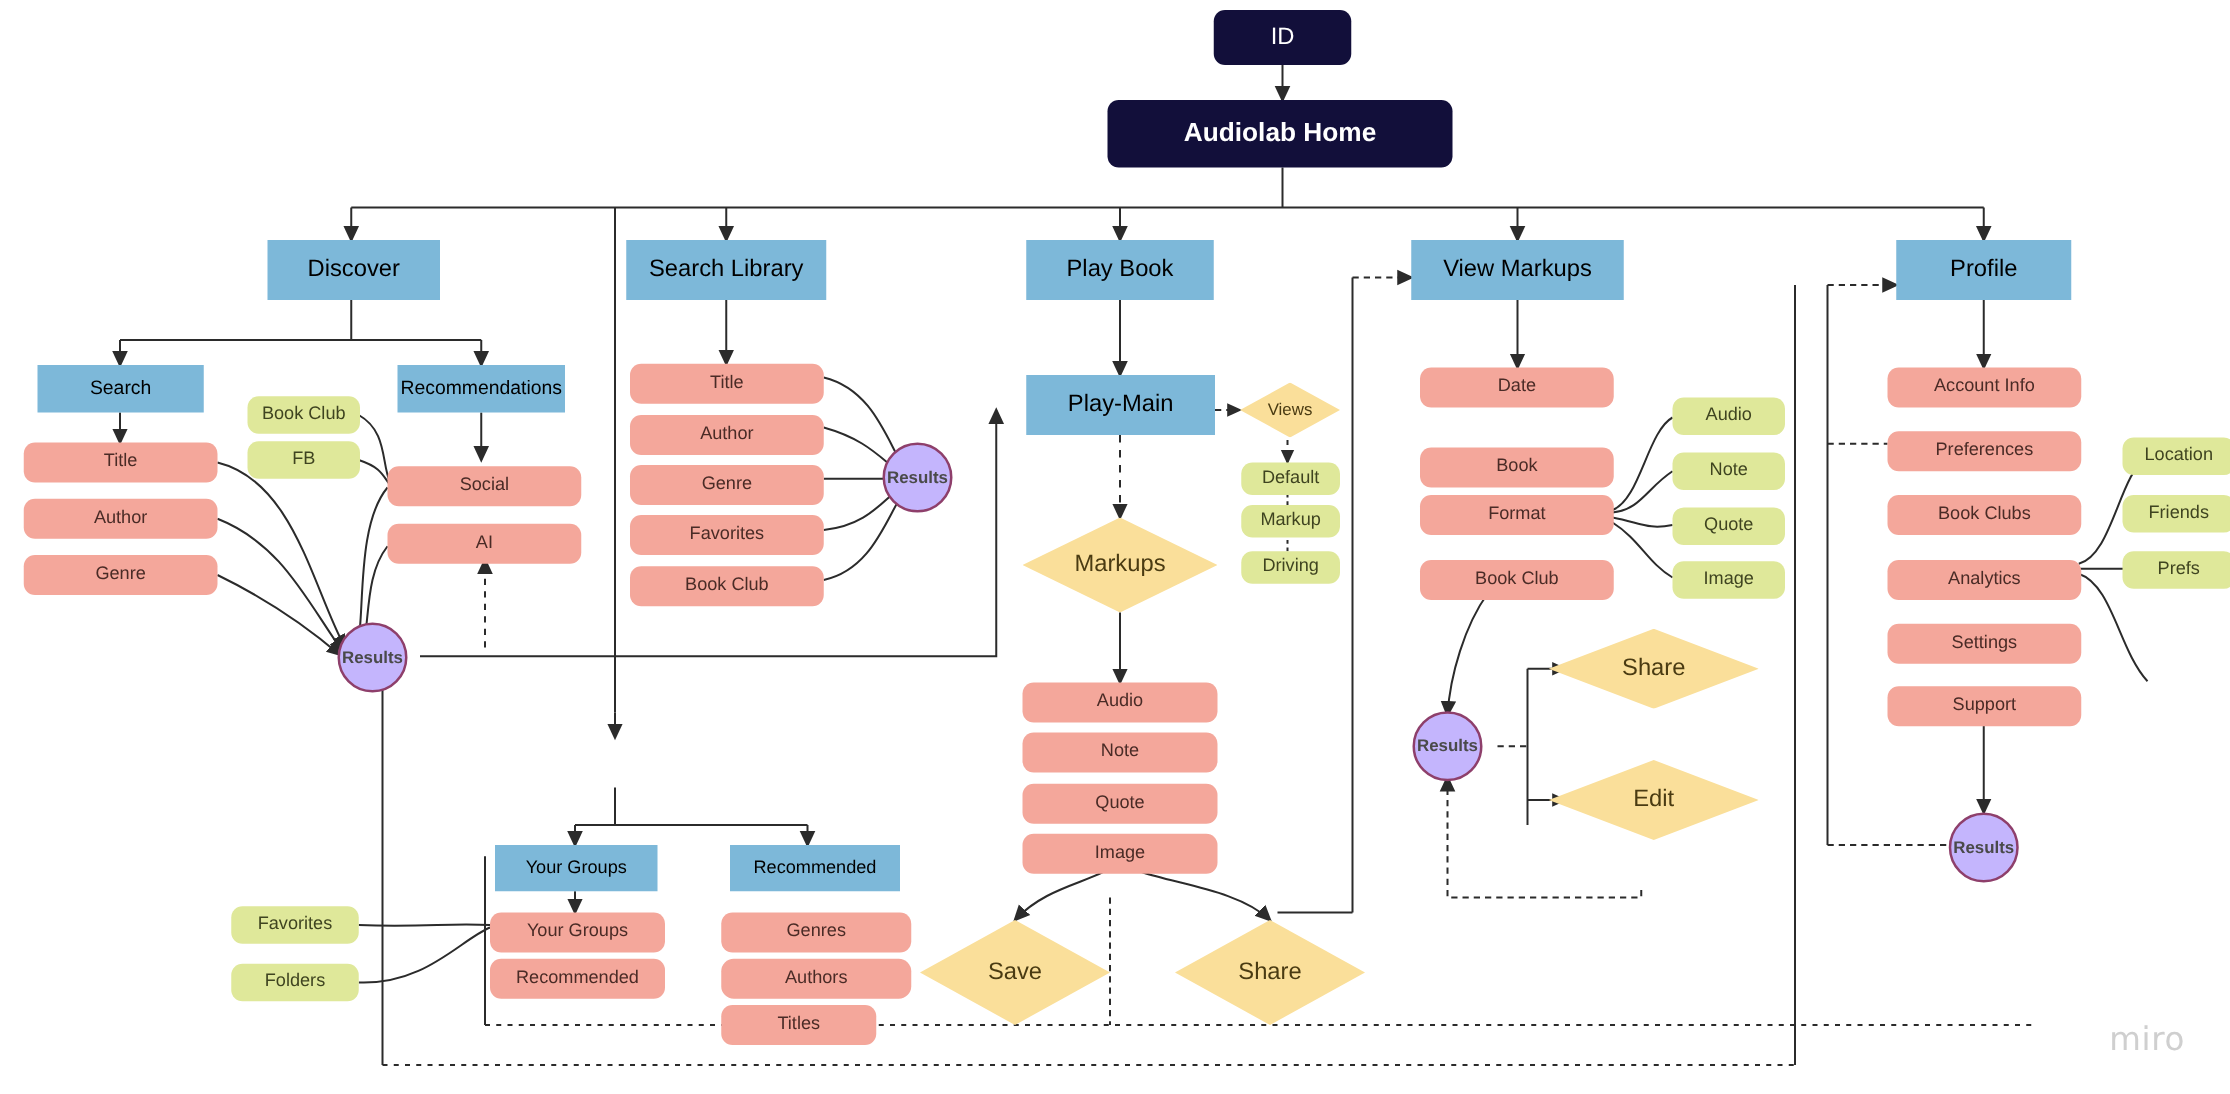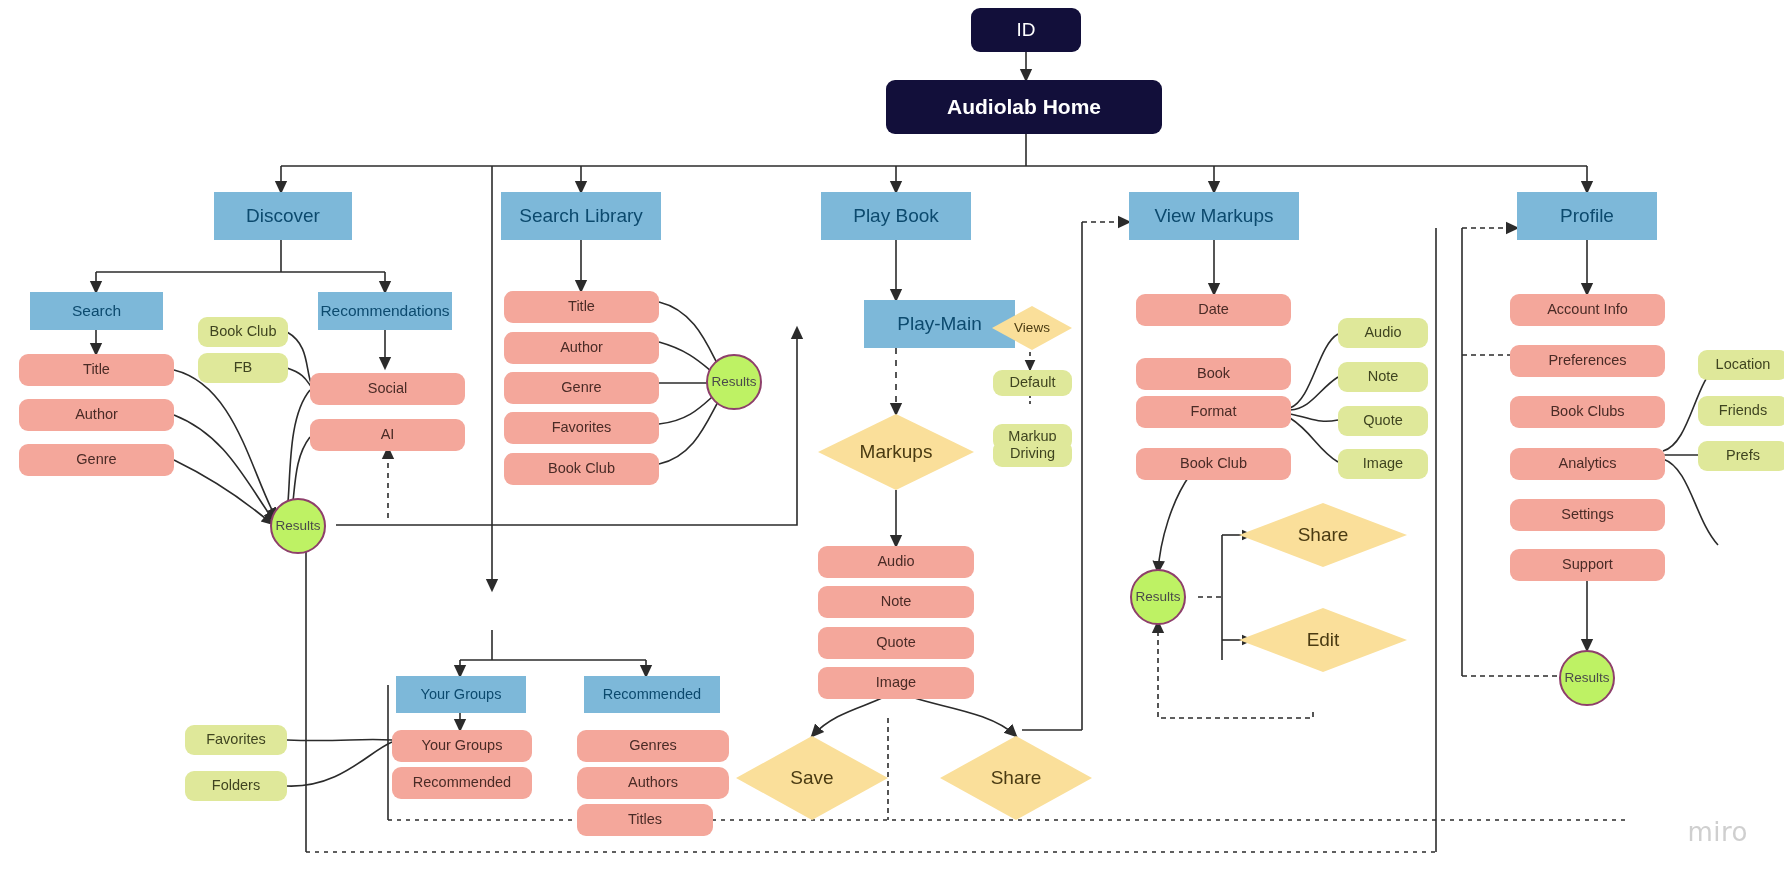--- a/index.html
+++ b/index.html
@@ -4,27 +4,27 @@
 <title>Audiolab Sitemap</title>
 <style>
   html,body{margin:0;padding:0;background:#fff;}
   body{font-family:"Liberation Sans", sans-serif;}
   #canvas{position:relative;width:1784px;height:875px;background:#fff;overflow:hidden;}
   #wires{position:absolute;left:0;top:0;width:1784px;height:875px;pointer-events:none;}
 
   .node{position:absolute;box-sizing:border-box;display:flex;align-items:center;justify-content:center;
         text-align:center;line-height:1.1;color:#1d2b36;}
   
-  .blue{background:#7db8d9;color:#0c4a6e;border-radius:0;}
+  .blue{background:#7db8d9;color:#000000;border-radius:0;}
   
   .salmon{background:#f4a79b;color:#4a2b26;border-radius:9px;}
   
   .lime{background:#dfe89a;color:#3f4420;border-radius:9px;}
   
-  .circle{border-radius:50%;border:2.4px solid #8e3f6b;background:#bef264;color:#4a4a4a;}
+  .circle{border-radius:50%;border:2.4px solid #8e3f6b;background:#c4b5fd;color:#4a4a4a;font-weight:bold;}
   
   .diamond{background:transparent;color:#4a3b12;}
   .diamond .dshape{position:absolute;left:0;top:0;width:100%;height:100%;background:#fadf9a;
      clip-path:polygon(50% 0,100% 50%,50% 100%,0 50%);}
   .diamond .dlabel{position:relative;z-index:2;}
 
   .dark{background:#120f3a;color:#ffffff;border-radius:9px;}
   .fs13{font-size:13.5px;}
   .fs14{font-size:14.5px;}
   .fs15{font-size:15.5px;}
@@ -254,43 +254,43 @@
   <div class="node salmon fs14" style="left:392px;top:767px;width:140px;height:32px;">
     <span>Recommended</span>
   </div>
 
   <div class="node salmon fs14" style="left:577px;top:730px;width:152px;height:32px;">
     <span>Genres</span>
   </div>
   <div class="node salmon fs14" style="left:577px;top:767px;width:152px;height:32px;border-radius:10px;">
     <span>Authors</span>
   </div>
-  <div class="node salmon fs14" style="left:577px;top:804px;width:136px;height:32px;">
+  <div class="node salmon fs14" style="left:577px;top:804px;width:124px;height:32px;">
     <span>Titles</span>
   </div>
 
   <div class="node lime fs14" style="left:185px;top:725px;width:102px;height:30px;">
     <span>Favorites</span>
   </div>
   <div class="node lime fs14" style="left:185px;top:771px;width:102px;height:30px;">
     <span>Folders</span>
   </div>
 
-  <div class="node blue fs18" style="left:821px;top:300px;width:151px;height:48px;margin-left:43px;">
+  <div class="node blue fs18" style="left:821px;top:300px;width:151px;height:48px;">
     <span>Play-Main</span>
   </div>
 
   <div class="node diamond fs13" style="left:992px;top:306px;width:80px;height:44px;">
     <span class="dshape"></span>
     <span class="dlabel">Views</span>
   </div>
   <div class="node lime fs14" style="left:993px;top:370px;width:79px;height:26px;">
     <span>Default</span>
   </div>
-  <div class="node lime fs14" style="left:993px;top:424px;width:79px;height:26px;">
+  <div class="node lime fs14" style="left:993px;top:404px;width:79px;height:26px;">
     <span>Markup</span>
   </div>
   <div class="node lime fs14" style="left:993px;top:441px;width:79px;height:26px;">
     <span>Driving</span>
   </div>
 
   <div class="node diamond fs18" style="left:818px;top:414px;width:156px;height:76px;">
     <span class="dshape"></span>
     <span class="dlabel">Markups</span>
   </div>

